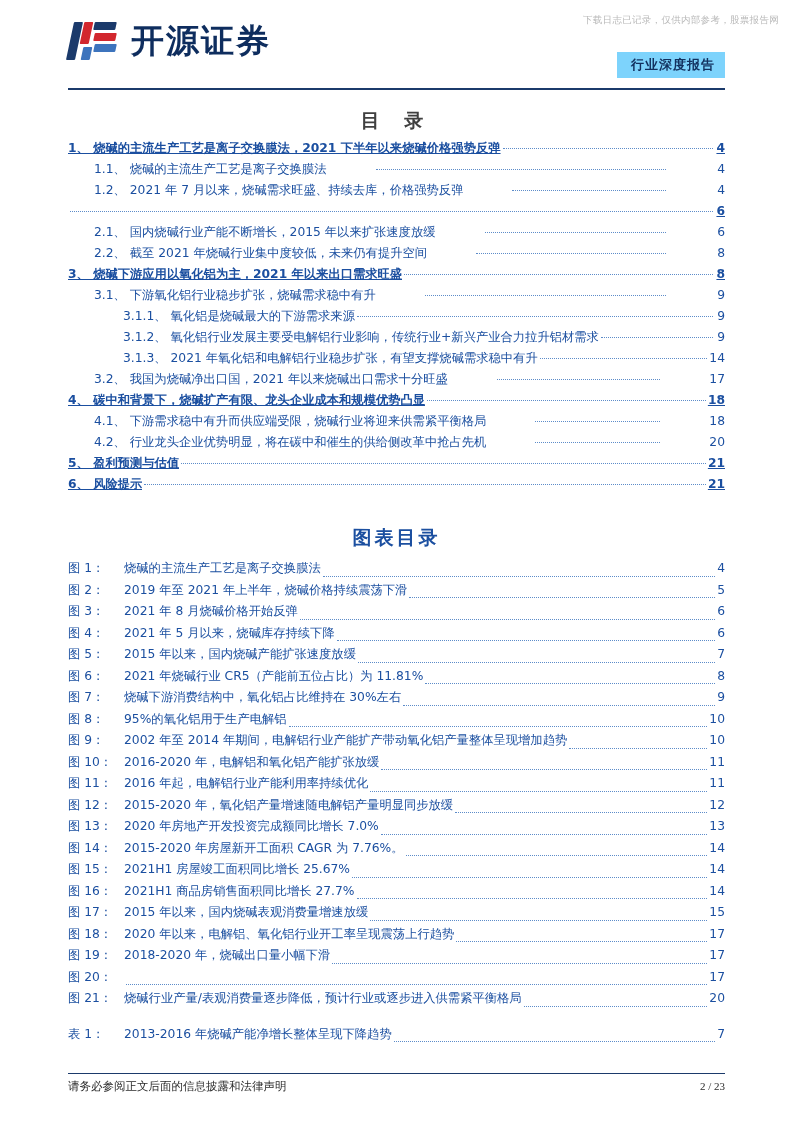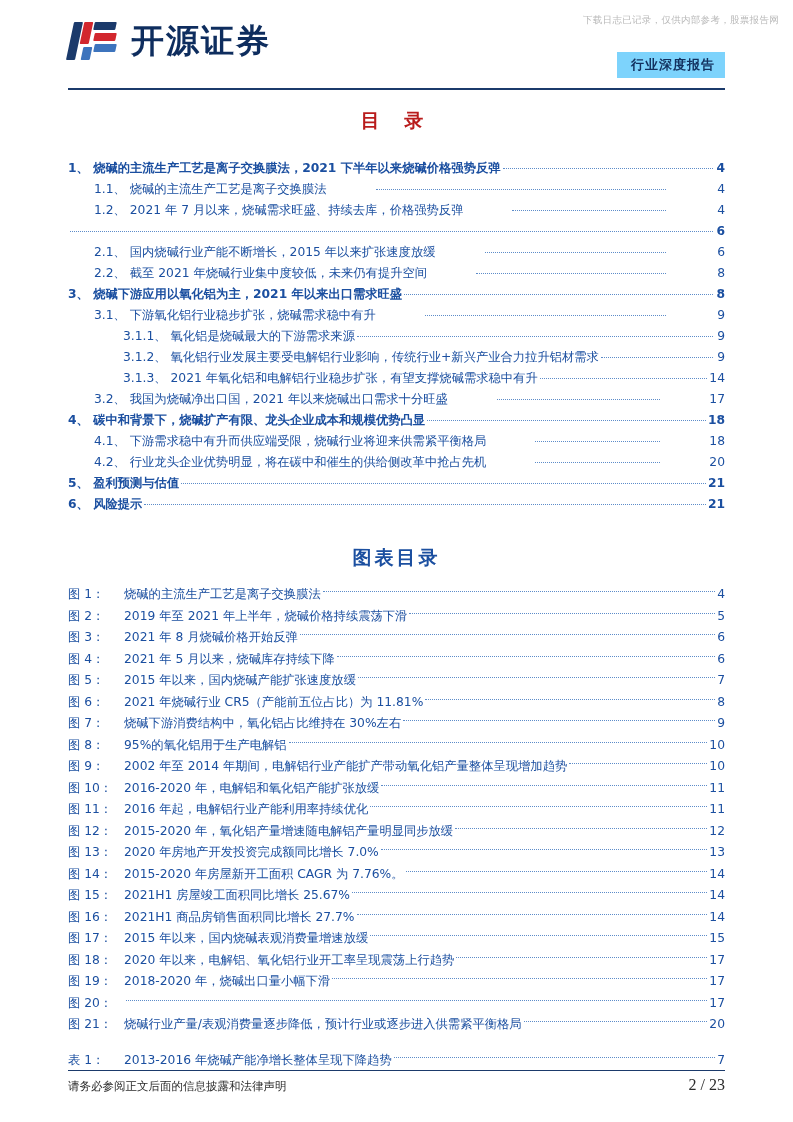--- a/index.html
+++ b/index.html
@@ -84,36 +84,36 @@
     left: 68px;
     right: 68px;
     top: 88px;
     height: 2px;
     background: #1b3a6b;
   }
 
   
   .toc-title {
     text-align: center;
-    color: #b91c1c;
+    color: #404040;
     font-size: 19px;
     font-weight: bold;
     letter-spacing: 9px;
     margin-top: 22px;
-    margin-bottom: 24px;
+    margin-bottom: 4px;
     font-family: "DejaVu Sans", sans-serif;
   }
   .fig-title {
     text-align: center;
     color: #1b4fa0;
     font-size: 19px;
     font-weight: bold;
     letter-spacing: 3px;
     margin-top: 30px;
-    margin-bottom: 13px;
+    margin-bottom: 7px;
     font-family: "DejaVu Sans", sans-serif;
   }
 
   
   .toc-list { margin: 0; padding: 0; }
   .toc-row {
     display: flex;
     align-items: baseline;
     color: #1b4fa0;
     font-size: 12.3px;
@@ -132,28 +132,28 @@
     overflow: hidden;
     border-bottom: 1.1px dotted #5d8cc9;
     transform: translateY(-3px);
     min-width: 8px;
   }
   .toc-row .pg {
     flex: 0 0 auto;
     text-align: right;
     min-width: 10px;
   }
-  .lvl1 { padding-left: 0px;  font-weight: bold; }
+  .lvl1 { padding-left: 0px;  font-weight: bold; text-decoration: underline; }
   .lvl2 { padding-left: 26px; gap: 47px; }
   .lvl3 { padding-left: 55px; }
 
   
   .fig-row {
     display: flex;
-    align-items: center;
+    align-items: flex-end;
     color: #1b4fa0;
     font-size: 12.3px;
     line-height: 21.5px;
     font-family: "DejaVu Sans", sans-serif;
     white-space: nowrap;
     padding-left: 0px;
   }
   .fig-row .fkey {
     flex: 0 0 auto;
     width: 56px;
@@ -186,21 +186,21 @@
   }
   .footer-inner {
     display: flex;
     justify-content: space-between;
     align-items: baseline;
     font-size: 11.5px;
     color: #2b2b2b;
     font-family: "DejaVu Sans", sans-serif;
     gap: 36px;
   }
-  .footer-page { font-family: "Liberation Serif", serif; font-size: 16px; }
+  .footer-page { font-family: "Liberation Serif", serif; font-size: 11px; }
 </style>
 </head>
 <body>
 
 <div class="page">
 
   <div class="watermark">下载日志已记录，仅供内部参考，股票报告网</div>
 
   <div class="header">
     <div class="logo-wrap">

